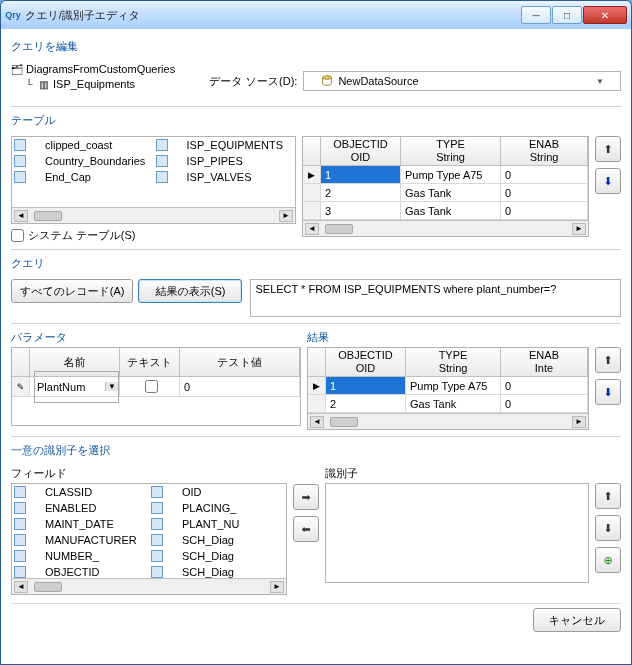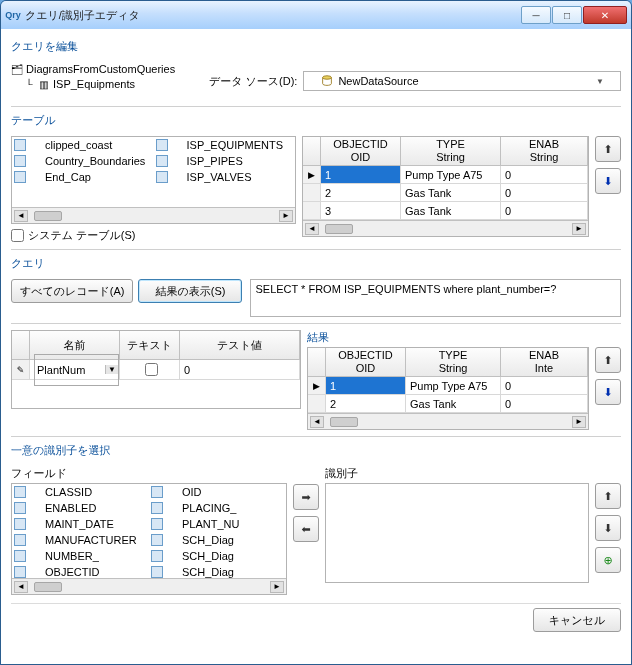--- a/index.html
+++ b/index.html
@@ -237,20 +237,21 @@
         <div class="btn">すべてのレコード(A)</div>
         <div class="btn hl">結果の表示(S)</div>
       </div>
       <div class="qtext">SELECT * FROM ISP_EQUIPMENTS where plant_number=?</div>
     </div>
 
     <hr class="sep">
 
     <div class="pr-row">
       <div style="width:290px">
+        <div class="group-label">パラメータ</div>
         <div class="grid-box param-box">
           <div class="grid-head">
             <div class="grid-rowhead"></div>
             <div class="gh" style="width:90px">
                 <div>名前</div>
               </div>
             <div class="gh" style="width:60px">
                 <div>テキスト</div>
               </div>
             <div class="gh" style="flex:1">

